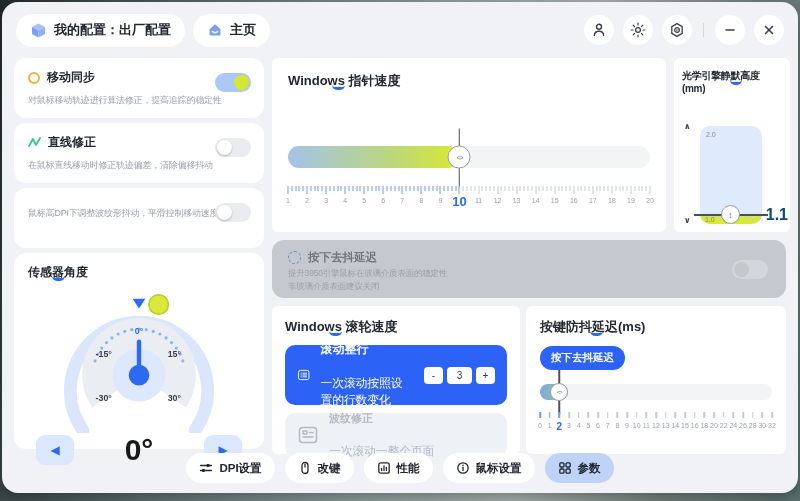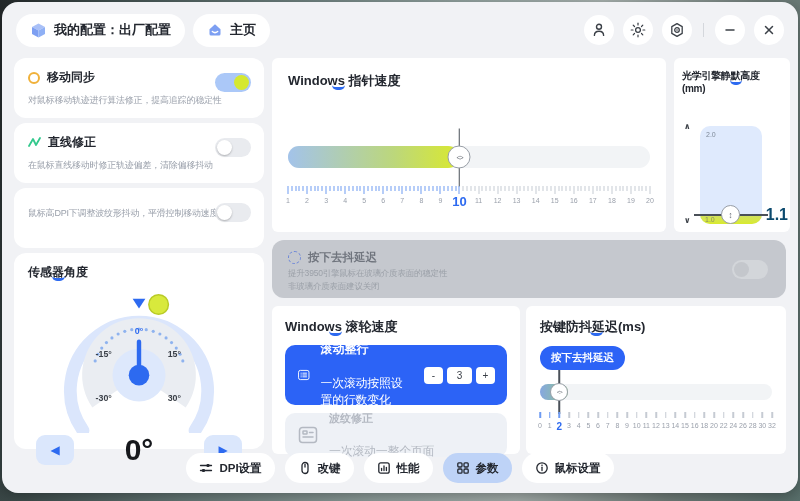--- a/index.html
+++ b/index.html
@@ -535,34 +535,34 @@
       <svg width="14" height="14" viewBox="0 0 14 14">
         <rect x="1.8" y="1.8" width="10.4" height="10.4" rx="2" fill="none" stroke="#23272f" stroke-width="1.3"></rect>
         <g stroke="#23272f" stroke-width="1.3" stroke-linecap="round">
           <line x1="4.6" y1="9.6" x2="4.6" y2="7.5"></line>
             <line x1="7" y1="9.6" x2="7" y2="5"></line>
             <line x1="9.4" y1="9.6" x2="9.4" y2="6.4"></line>
         </g>
       </svg>
       <span>性能</span>
     </div>
+    <div class="nav-pill">
+      <svg width="14" height="14" viewBox="0 0 14 14">
+        <circle cx="7" cy="7" r="5.2" fill="none" stroke="#23272f" stroke-width="1.3"></circle>
+        <line x1="7" y1="6.2" x2="7" y2="9.6" stroke="#23272f" stroke-width="1.3" stroke-linecap="round"></line>
+        <circle cx="7" cy="4.3" r="0.8" fill="#23272f"></circle>
+      </svg>
+      <span>鼠标设置</span>
+    </div>
     <div class="nav-pill active">
       <svg width="14" height="14" viewBox="0 0 14 14">
         <g fill="none" stroke="#23272f" stroke-width="1.3">
           <rect x="1.8" y="1.8" width="4.2" height="4.2" rx="1"></rect>
             <rect x="8" y="1.8" width="4.2" height="4.2" rx="1"></rect>
           <rect x="1.8" y="8" width="4.2" height="4.2" rx="1"></rect>
             <rect x="8" y="8" width="4.2" height="4.2" rx="1"></rect>
         </g>
       </svg>
       <span>参数</span>
     </div>
-    <div class="nav-pill">
-      <svg width="14" height="14" viewBox="0 0 14 14">
-        <circle cx="7" cy="7" r="5.2" fill="none" stroke="#23272f" stroke-width="1.3"></circle>
-        <line x1="7" y1="6.2" x2="7" y2="9.6" stroke="#23272f" stroke-width="1.3" stroke-linecap="round"></line>
-        <circle cx="7" cy="4.3" r="0.8" fill="#23272f"></circle>
-      </svg>
-      <span>鼠标设置</span>
-    </div>
   </div>
 
 </div>
 
 </body></html>

